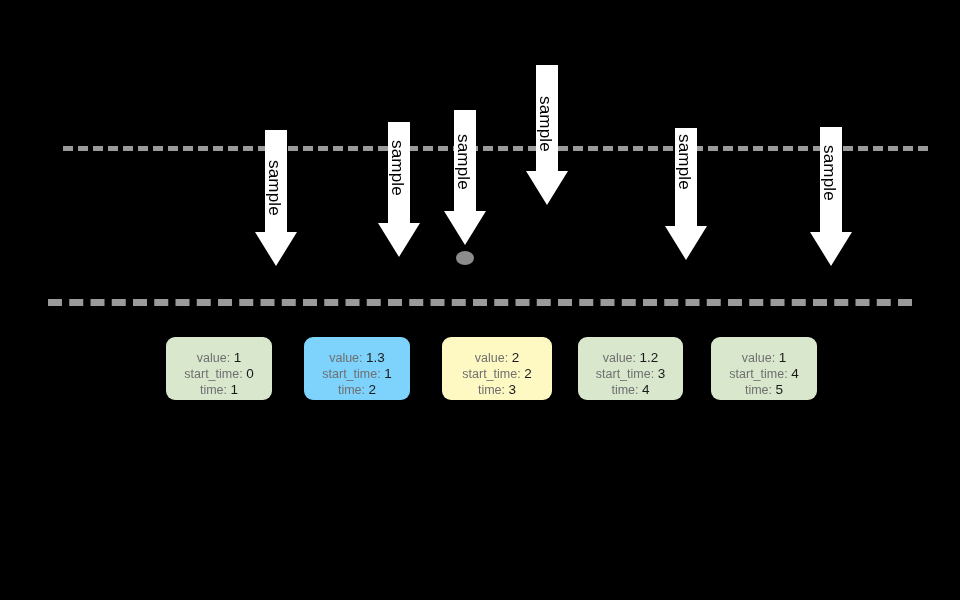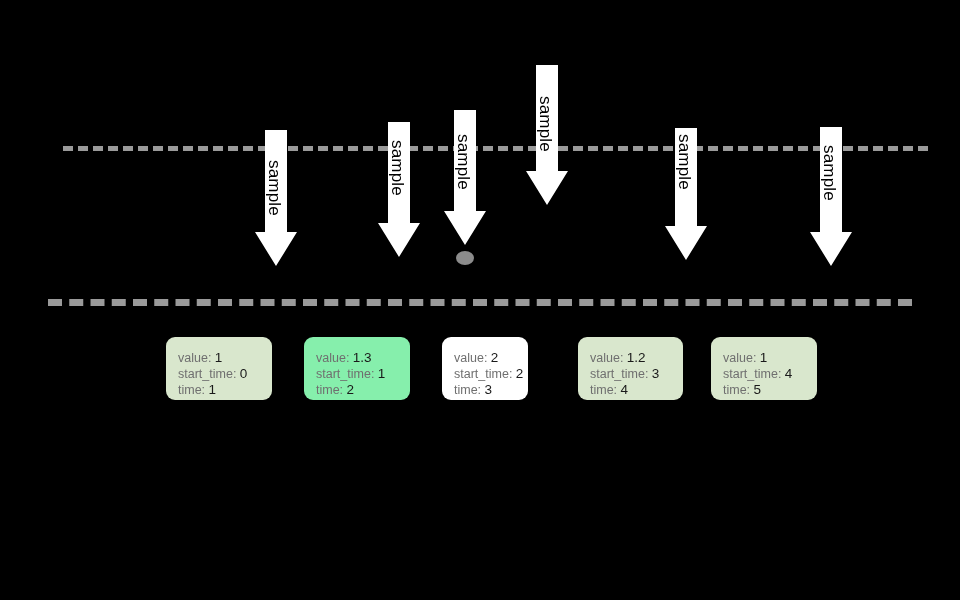--- a/index.html
+++ b/index.html
@@ -24,20 +24,21 @@
   }
 
   .marker-dot{position:absolute;background:#8c8c8c;border-radius:50%;}
 
   .evtbox{
     position:absolute;
     background:#d9e7cd;
     border-radius:9px;
     box-sizing:border-box;
     padding:13px 12px 2px 12px;
+    text-align:center;
   }
   .evtline{
     font-size:12.5px;
     line-height:16px;
     color:#6f6f6f;
     white-space:nowrap;
   }
   .evtline .k{color:#6f6f6f;}
   .evtline .v{color:#1a1a1a;font-size:13.5px;}
 </style>
@@ -83,26 +84,26 @@
     </div>
 
   <div class="marker-dot" id="marker-dot" style="left: 456px; top: 251px; width: 18px; height: 14px; background: rgb(140, 140, 140);"></div>
 
   <div id="record-layer">
       <div class="evtbox" style="left: 166px; top: 337px; width: 106px; height: 63px; background: rgb(217, 231, 205);">
         <div class="evtline"><span class="k" style="color: rgb(111, 111, 111);">value:</span> <span class="v" style="color: rgb(26, 26, 26);">1</span></div>
         <div class="evtline"><span class="k" style="color: rgb(111, 111, 111);">start_time:</span> <span class="v" style="color: rgb(26, 26, 26);">0</span></div>
         <div class="evtline"><span class="k" style="color: rgb(111, 111, 111);">time:</span> <span class="v" style="color: rgb(26, 26, 26);">1</span></div>
       </div>
-      <div class="evtbox" style="left: 304px; top: 337px; width: 106px; height: 63px; background: #86efac;">
+      <div class="evtbox" style="left: 304px; top: 337px; width: 106px; height: 63px; background: #7dd3fc;">
         <div class="evtline"><span class="k" style="color: rgb(111, 111, 111);">value:</span> <span class="v" style="color: rgb(26, 26, 26);">1.3</span></div>
         <div class="evtline"><span class="k" style="color: rgb(111, 111, 111);">start_time:</span> <span class="v" style="color: rgb(26, 26, 26);">1</span></div>
         <div class="evtline"><span class="k" style="color: rgb(111, 111, 111);">time:</span> <span class="v" style="color: rgb(26, 26, 26);">2</span></div>
       </div>
-      <div class="evtbox" style="left: 442px; top: 337px; width: 86px; height: 63px; background: #ffffff;">
+      <div class="evtbox" style="left: 442px; top: 337px; width: 110px; height: 63px; background: #fef9c3;">
         <div class="evtline"><span class="k" style="color: rgb(111, 111, 111);">value:</span> <span class="v" style="color: rgb(26, 26, 26);">2</span></div>
         <div class="evtline"><span class="k" style="color: rgb(111, 111, 111);">start_time:</span> <span class="v" style="color: rgb(26, 26, 26);">2</span></div>
         <div class="evtline"><span class="k" style="color: rgb(111, 111, 111);">time:</span> <span class="v" style="color: rgb(26, 26, 26);">3</span></div>
       </div>
       <div class="evtbox" style="left: 578px; top: 337px; width: 105px; height: 63px; background: rgb(217, 231, 205);">
         <div class="evtline"><span class="k" style="color: rgb(111, 111, 111);">value:</span> <span class="v" style="color: rgb(26, 26, 26);">1.2</span></div>
         <div class="evtline"><span class="k" style="color: rgb(111, 111, 111);">start_time:</span> <span class="v" style="color: rgb(26, 26, 26);">3</span></div>
         <div class="evtline"><span class="k" style="color: rgb(111, 111, 111);">time:</span> <span class="v" style="color: rgb(26, 26, 26);">4</span></div>
       </div>
       <div class="evtbox" style="left: 711px; top: 337px; width: 106px; height: 63px; background: rgb(217, 231, 205);">

